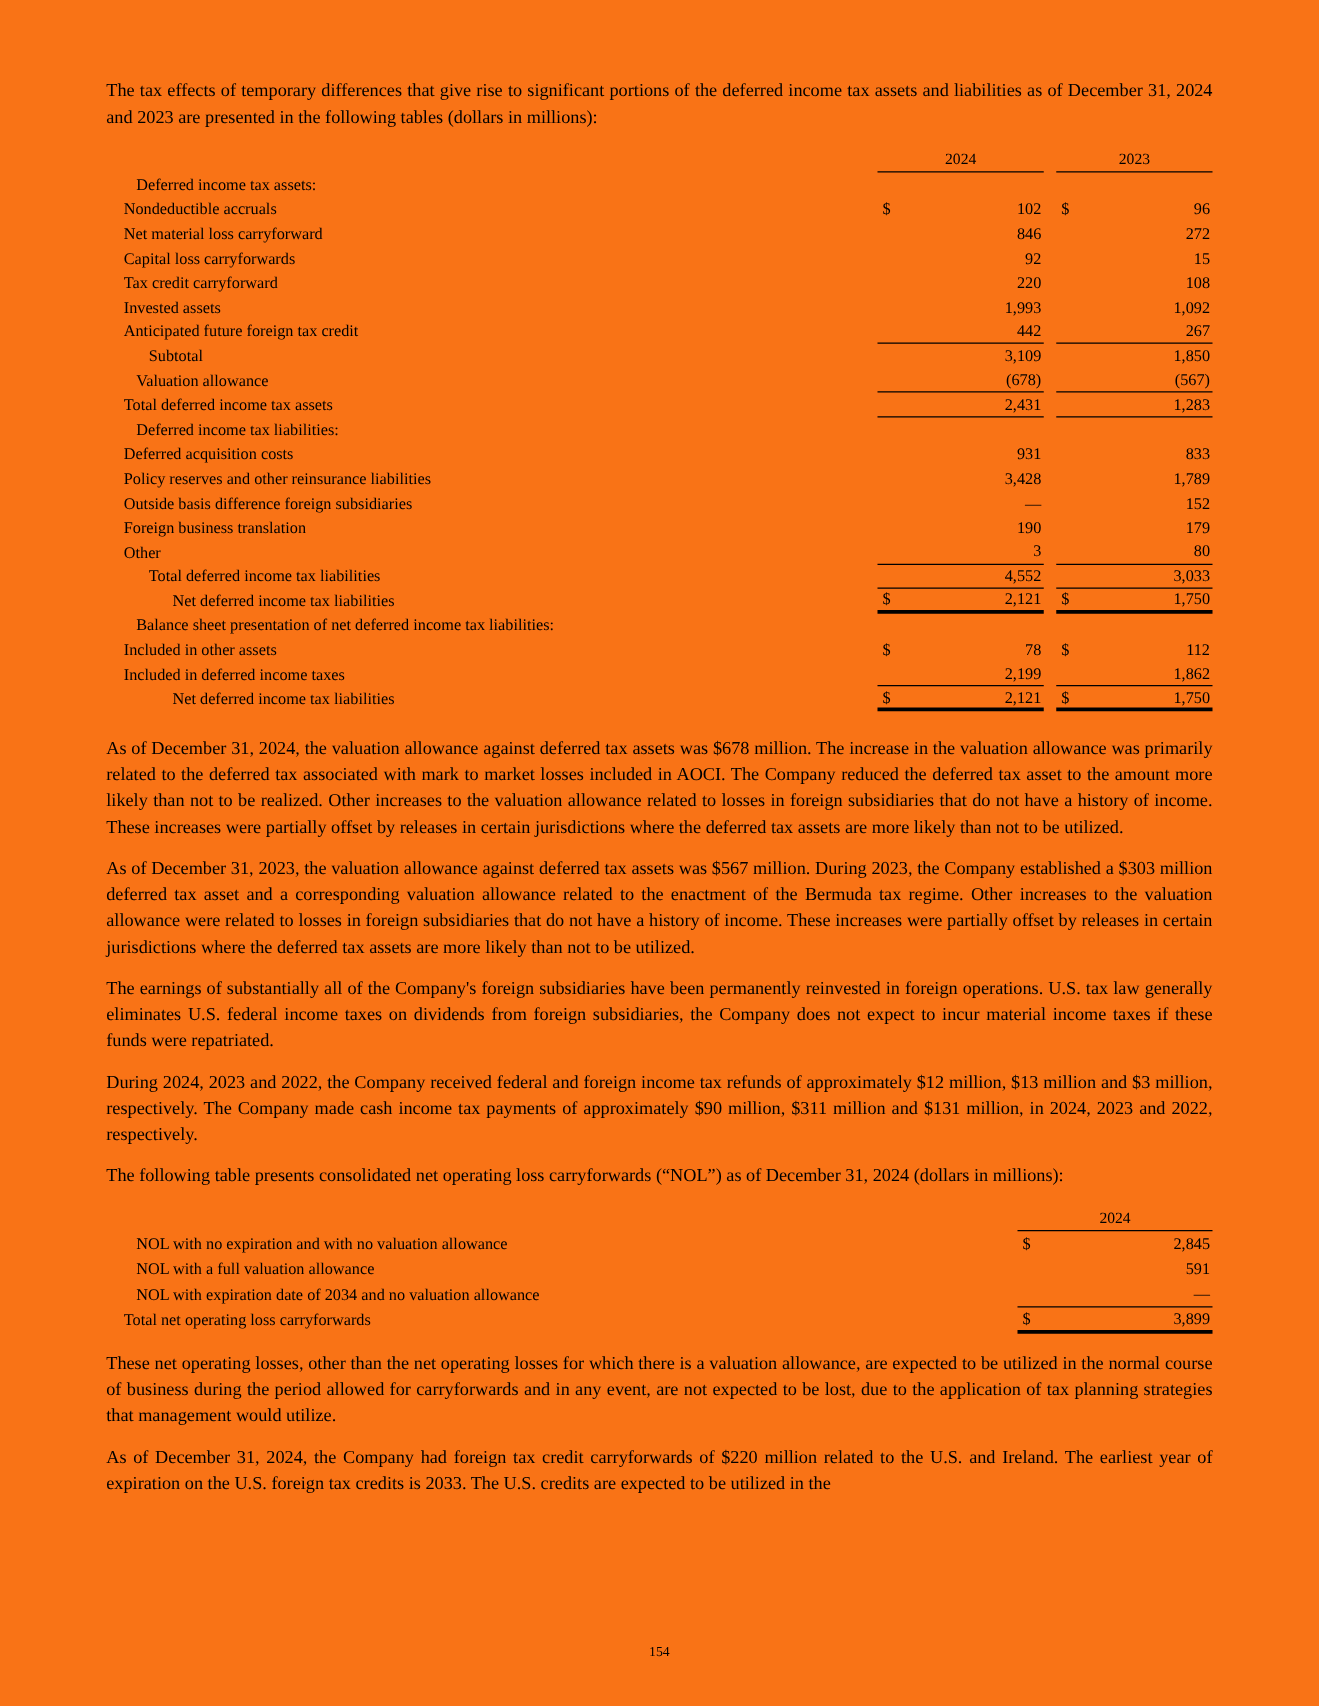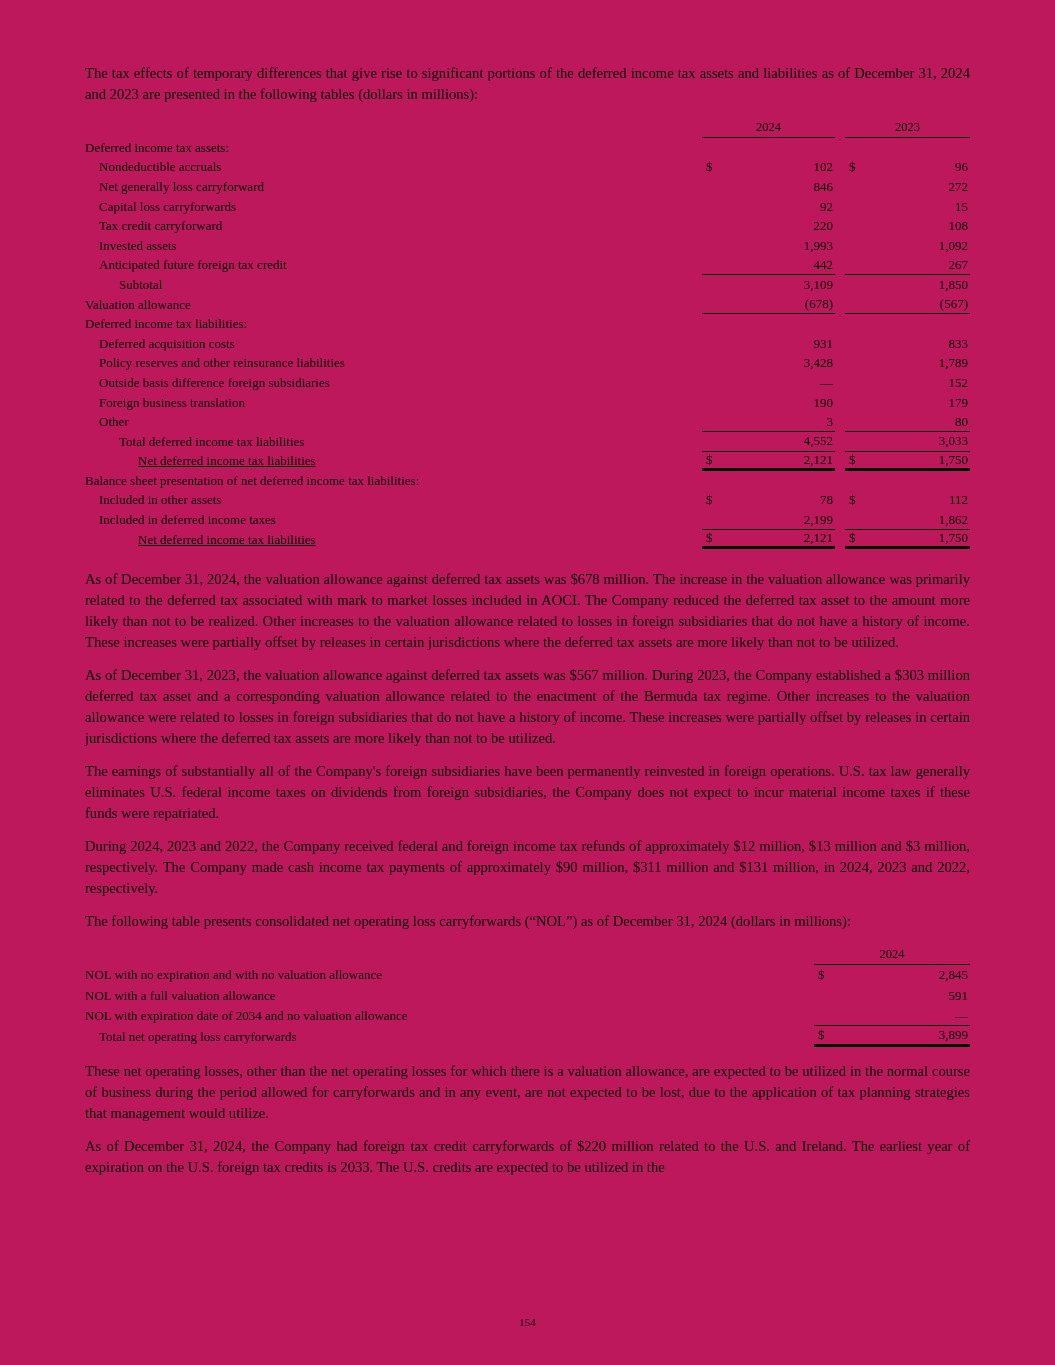--- a/index.html
+++ b/index.html
@@ -6,21 +6,21 @@
   html, body { background: #ffffff; }
   body {
     font-family: "Liberation Serif", "DejaVu Serif", serif;
     color: #000;
     width: 1055px;
   }
   .page {
     position: relative;
     width: 1055px;
     height: 1365px;
-    background: #be185d;
+    background: #f97316;
     padding: 63px 85px 0 85px;
     overflow: hidden;
   }
   p.body {
     font-size: 14.6px;
     line-height: 21px;
     text-align: justify;
     margin: 0 0 12px 0;
   }
   .intro { margin-bottom: 17px; }
@@ -28,24 +28,24 @@
   
   .fintable { width: 100%; font-size: 13px; }
   .tbl1 { margin-bottom: 20px; }
   .tbl2 { margin-top: 10px; margin-bottom: 14px; }
 
   .trow { display: flex; align-items: center; height: 19.6px; }
   .tbl2 .trow { height: 20.5px; }
   .hrow { height: 21px; align-items: flex-end; }
 
   .lbl { flex: 1 1 auto; white-space: nowrap; overflow: hidden; }
-  .i0 { padding-left: 0; }
+  .i0 { padding-left: 0; margin-left: 24px; }
   .i1 { padding-left: 14px; }
   .i2 { padding-left: 34px; }
-  .i3 { padding-left: 53px; text-decoration: underline; }
+  .i3 { padding-left: 53px; }
 
   .c1 { width: 133px; }
   .c2 { width: 125px; }
   .cg { width: 10px; }
   .cw { width: 156px; } 
 
   .amt { display: flex; justify-content: space-between; align-self: stretch; align-items: center; }
   .amt .ds  { padding-left: 4px; }
   .amt .val { margin-left: auto; padding-right: 2px; }
 
@@ -93,21 +93,21 @@
           <span class="val">102</span>
         </div>
       <div class="cg"></div>
       <div class="c2 amt">
           <span class="ds">$</span>
           <span class="val">96</span>
         </div>
     </div>
 
     <div class="trow">
-      <div class="lbl i1">Net generally loss carryforward</div>
+      <div class="lbl i1">Net material loss carryforward</div>
       <div class="c1 amt">
           <span class="val">846</span>
         </div>
       <div class="cg"></div>
       <div class="c2 amt">
           <span class="val">272</span>
         </div>
     </div>
 
     <div class="trow">
@@ -169,20 +169,30 @@
       <div class="lbl i0">Valuation allowance</div>
       <div class="c1 amt u">
           <span class="val">(678)</span>
         </div>
       <div class="cg"></div>
       <div class="c2 amt u">
           <span class="val">(567)</span>
         </div>
     </div>
 
+    <div class="trow">
+      <div class="lbl i1">Total deferred income tax assets</div>
+      <div class="c1 amt u">
+          <span class="val">2,431</span>
+        </div>
+      <div class="cg"></div>
+      <div class="c2 amt u">
+          <span class="val">1,283</span>
+        </div>
+    </div>
 
     <div class="trow">
       <div class="lbl i0">Deferred income tax liabilities:</div>
       <div class="c1 amt"></div>
         <div class="cg"></div>
         <div class="c2 amt"></div>
     </div>
 
     <div class="trow">
       <div class="lbl i1">Deferred acquisition costs</div>

